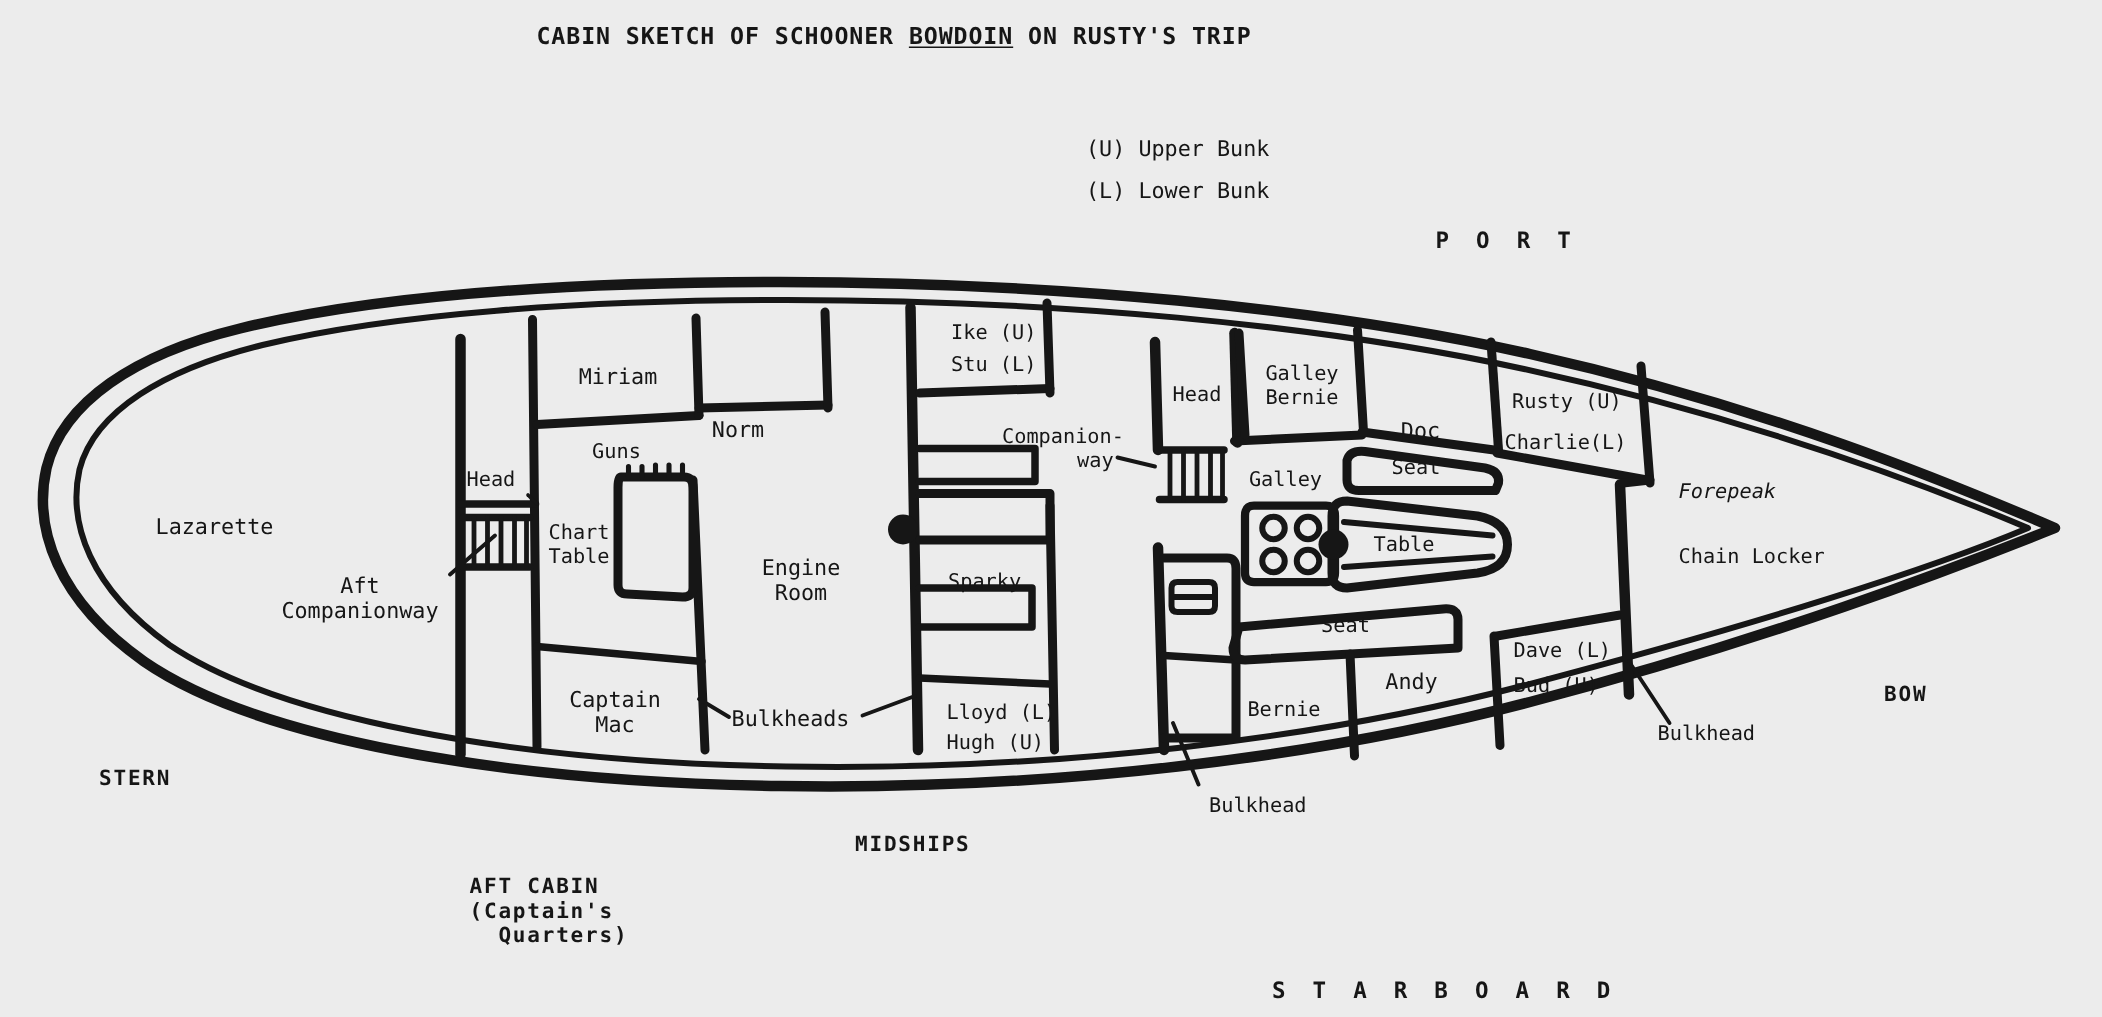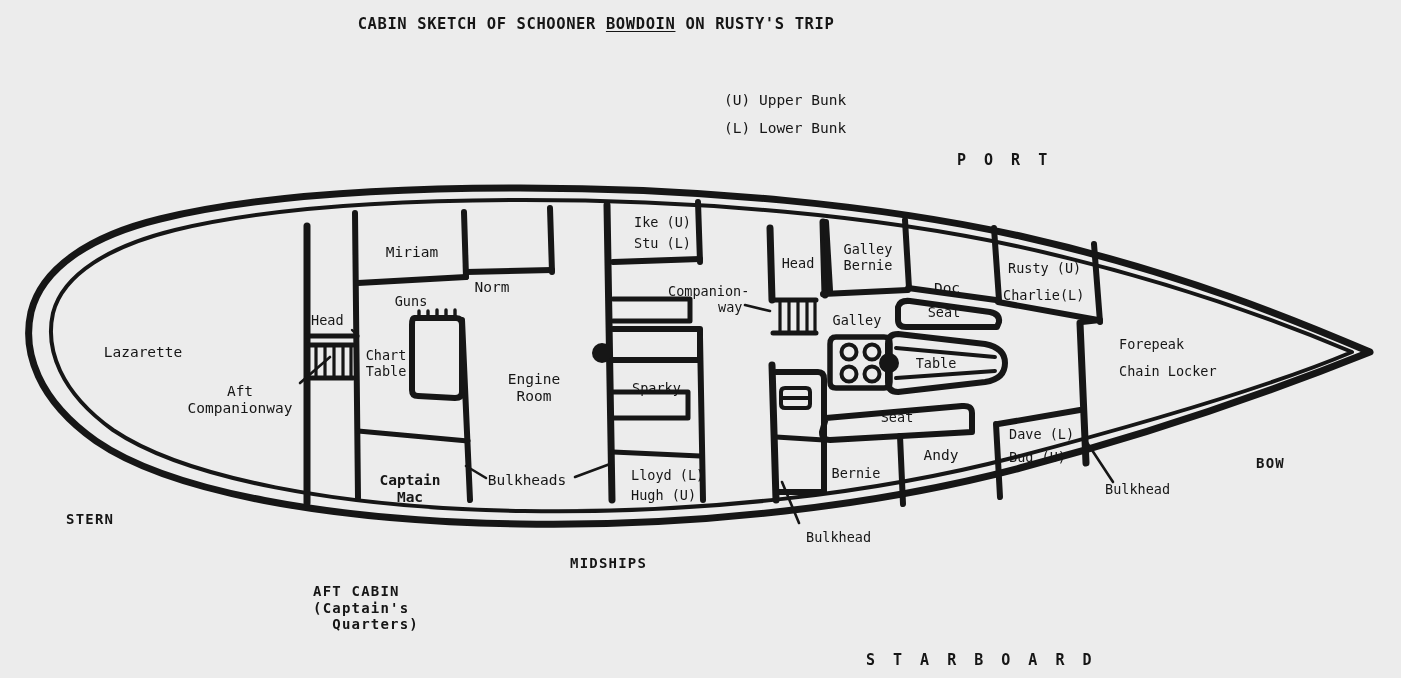--- a/index.html
+++ b/index.html
@@ -184,21 +184,21 @@
     <circle cx="602" cy="353" r="10" fill="#161616"></circle>
     <circle cx="889" cy="363" r="10" fill="#161616"></circle>
   </svg>
 
   <div class="lbl t-title ctr" style="left:596px; top:15px;"><span>CABIN SKETCH OF SCHOONER </span><span class="ul">BOWDOIN</span><span> ON RUSTY'S TRIP</span></div>
 
   <div class="lbl t-legend" style="left:724px; top:92px;">(U) Upper Bunk</div>
   <div class="lbl t-legend" style="left:724px; top:120px;">(L) Lower Bunk</div>
 
   <div class="lbl t-side" style="left:957px; top:152px;">P O R T</div>
-  <div class="lbl t-side" style="left:866px; top:652px;">S T A R B O A R D</div>
+  <div class="lbl t-side" style="left:848px; top:652px;">S T A R B O A R D</div>
   <div class="lbl t-cap" style="left:1256px; top:455px;">BOW</div>
   <div class="lbl t-cap" style="left:66px; top:511px;">STERN</div>
 
   <div class="lbl t-cap" style="left:313px; top:583px;"><span>AFT CABIN</span>
 <span>(Captain's</span>
 <span>  Quarters)</span></div>
 
   <div class="lbl t-cap" style="left:570px; top:555px;">MIDSHIPS</div>
 
 
@@ -211,21 +211,21 @@
 
   <div class="lbl t-room ctr" style="left:396px; top:244px;padding-left:32px;">Miriam</div>
 
   <div class="lbl t-room ctr" style="left:492px; top:236px;margin-top:43px;">Norm</div>
 
   <div class="lbl t-room-sm ctr" style="left:411px; top:294px;">Guns</div>
 
   <div class="lbl t-room-sm ctr" style="left:386px; top:348px; text-align:center;"><span>Chart</span>
 <span>Table</span></div>
 
-  <div class="lbl t-room ctr" style="left:410px; top:472px; text-align:center;font-weight:bold;"><span>Captain</span>
+  <div class="lbl t-room ctr" style="left:410px; top:459px; text-align:center;"><span>Captain</span>
 <span>Mac</span></div>
 
   <div class="lbl t-room ctr" style="left:534px; top:371px; text-align:center;"><span>Engine</span>
 <span>Room</span></div>
 
   <div class="lbl t-room ctr" style="left:527px; top:472px;">Bulkheads</div>
 
   <div class="lbl t-room-sm" style="left:634px; top:215px;">Ike (U)</div>
   <div class="lbl t-room-sm" style="left:634px; top:236px;">Stu (L)</div>
 
@@ -259,16 +259,16 @@
 
   <div class="lbl t-room ctr" style="left:941px; top:447px;">Andy</div>
 
   <div class="lbl t-room-sm" style="left:1009px; top:427px;">Dave (L)</div>
   <div class="lbl t-room-sm" style="left:1009px; top:450px;">Bud (U)</div>
 
   <div class="lbl t-room-sm" style="left:806px; top:530px;">Bulkhead</div>
 
   <div class="lbl t-room-sm" style="left:1105px; top:482px;">Bulkhead</div>
 
-  <div class="lbl t-room-sm" style="left:1119px; top:337px;">Forepeak</div>
+  <div class="lbl t-room-sm" style="left:1119px; top:321px;font-style:italic;">Forepeak</div>
   <div class="lbl t-room-sm" style="left:1119px; top:364px;">Chain Locker</div>
 
 </div>
 
 </body></html>

